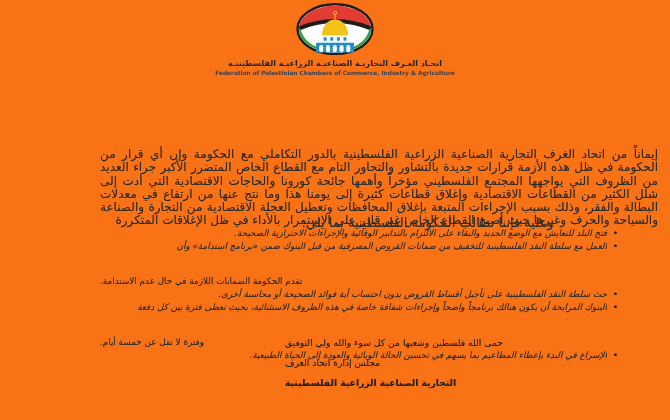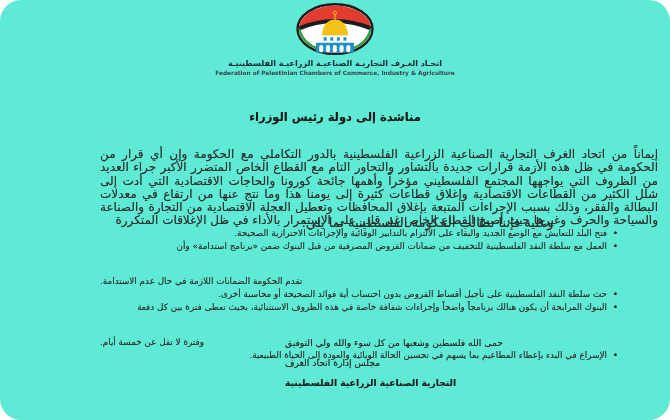--- a/index.html
+++ b/index.html
@@ -1,18 +1,18 @@
 <!DOCTYPE html>
 <html lang="ar"><head>
 <meta charset="utf-8">
 <style>
   html,body{margin:0;padding:0;background:#fff;}
   .page{
-    position:relative;width:670px;height:420px;background:#5eead4;
-    font-family:"DejaVu Sans",sans-serif;overflow:hidden;border-radius:21px;
+    position:relative;width:670px;height:420px;background:#f97316;
+    font-family:"DejaVu Sans",sans-serif;overflow:hidden;
   }
   
   .letterhead{position:absolute;top:2px;left:0;right:0;text-align:center;}
   .logo{display:block;margin:0 auto;width:92px;height:56px;}
   .org-ar{font-size:8px;font-weight:bold;color:#1e2433;margin-top:1px;letter-spacing:.2px;}
   .org-en{font-size:5.8px;color:#3a4150;margin-top:1.5px;font-weight:bold;}
   
   .title{
     position:absolute;top:110px;left:0;right:0;margin:0;text-align:center;
     direction:rtl;font-size:11.5px;line-height:15px;font-weight:bold;color:#191919;
@@ -26,21 +26,21 @@
   .lead{
     position:absolute;top:215px;left:195px;width:465px;direction:rtl;
     text-align:center;font-size:13px;color:#2b2b2b;
   }
   .bullets{
     position:absolute;top:227px;right:52px;left:100px;margin:0;padding:0;
     list-style:none;direction:rtl;font-size:8.8px;line-height:13px;color:#2b2b2b;
   }
   .bullets li{position:relative;padding-right:11px;}
   .bmark{position:absolute;right:0;top:0;font-size:9px;color:#1c1c1c;}
-  .b-line1{text-align:right;white-space:nowrap;overflow:hidden;}
+  .b-line1{text-align:right;white-space:nowrap;overflow:hidden;font-style:italic;}
   .b-line2{text-align:left;margin-top:22px;}
   
   .closing{
     position:absolute;top:337px;left:285px;direction:rtl;text-align:left;
     font-size:9.2px;line-height:12px;color:#1f1f1f;
   }
   .closing .row{margin-bottom:8px;white-space:nowrap;}
   .closing .bold{font-weight:bold;}
 </style>
 </head>
@@ -76,21 +76,20 @@
         <rect x="40" y="47.5" width="4.5" height="8" rx="2.2" fill="#ffffff"></rect>
         <rect x="47.5" y="47.5" width="4.5" height="8" rx="2.2" fill="#ffffff"></rect>
         <rect x="55" y="47.5" width="4.5" height="8" rx="2.2" fill="#ffffff"></rect>
         <rect x="62.5" y="47.5" width="4.5" height="8" rx="2.2" fill="#ffffff"></rect>
       </g>
     </svg>
     <div class="org-ar">اتحـاد الغـرف التجاريـة الصناعيـة الزراعيـة الفلسطينيـة</div>
     <div class="org-en">Federation of Palestinian Chambers of Commerce, Industry &amp; Agriculture</div>
   </div>
 
-  <h1 class="title scan">مناشدة إلى دولة رئيس الوزراء</h1>
 
   <p class="intro scan">
     <span>إيماناً من اتحاد الغرف التجارية الصناعية الزراعية الفلسطينية بالدور التكاملي مع الحكومة وإن أي قرار من الحكومة في ظل هذه الأزمة</span>
     <span>قرارات جديدة بالتشاور والتحاور التام مع القطاع الخاص المتضرر الأكبر جراء العديد من الظروف التي يواجهها المجتمع الفلسطيني</span>
     <span>مؤخراً وأهمها جائحة كورونا والحاجات الاقتصادية التي أدت إلى شلل الكثير من القطاعات الاقتصادية وإغلاق قطاعات كثيرة إلى يومنا</span>
     <span>هذا وما نتج عنها من ارتفاع في معدلات البطالة والفقر، وذلك بسبب الإجراءات المتبعة بإغلاق المحافظات وتعطيل العجلة الاقتصادية</span>
     <span>من التجارة والصناعة والسياحة والحرف وغيرها حيث أصبح القطاع الخاص غير قادر على الاستمرار بالأداء في ظل الإغلاقات المتكررة</span>
   </p>
 
   <div class="lead scan">وعليه فإننا نطالب الحكومة الفلسطينية بما يلي:</div>

